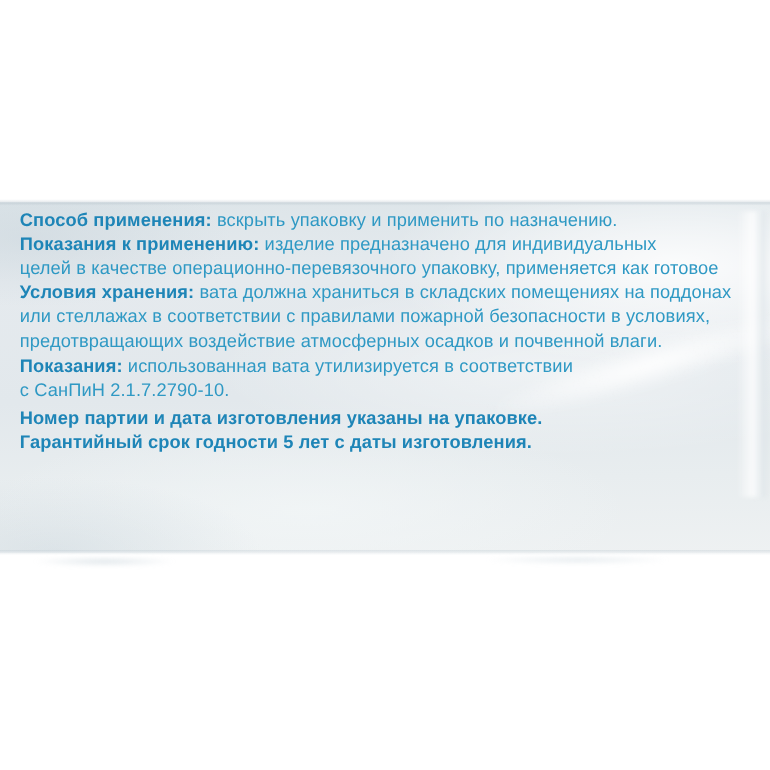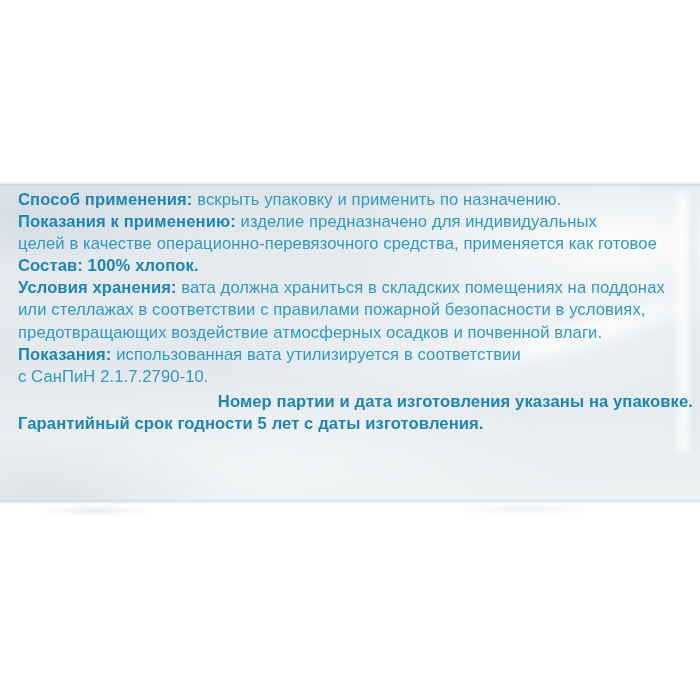--- a/index.html
+++ b/index.html
@@ -91,39 +91,37 @@
   }
   .line {
     white-space: nowrap;
   }
   .line b {
     font-weight: bold;
     color: #1e85b7;
   }
   .line.gap-above {
     margin-top: 3px;
-    text-align: right;
   }
 </style>
 </head>
 <body>
 
 <div class="canvas">
   <div class="bag">
     <div class="bag-top-edge"></div>
     <div class="streak-right"></div>
     <div class="fold-right"></div>
     <div class="shade-bottom-left"></div>
     <div class="bag-bottom-edge"></div>
 
     <div class="label">
       <div class="line"><b>Способ применения:</b><span> вскрыть упаковку и применить по назначению.</span></div>
       <div class="line"><b>Показания к применению:</b><span> изделие предназначено для индивидуальных</span></div>
-      <div class="line"><span>целей в качестве операционно-перевязочного средства, применяется как готовое</span></div>
-      <div class="line"><b>Состав: 100% хлопок.</b></div>
+      <div class="line"><span>целей в качестве операционно-перевязочного упаковку, применяется как готовое</span></div>
       <div class="line"><b>Условия хранения:</b><span> вата должна храниться в складских помещениях на поддонах</span></div>
       <div class="line"><span>или стеллажах в соответствии с правилами пожарной безопасности в условиях,</span></div>
       <div class="line"><span>предотвращающих воздействие атмосферных осадков и почвенной влаги.</span></div>
       <div class="line"><b>Показания:</b><span> использованная вата утилизируется в соответствии</span></div>
       <div class="line"><span>с СанПиН 2.1.7.2790-10.</span></div>
       <div class="line gap-above"><b>Номер партии и дата изготовления указаны на упаковке.</b></div>
       <div class="line"><b>Гарантийный срок годности 5 лет с даты изготовления.</b></div>
     </div>
   </div>
   <div class="smudge-1"></div>

